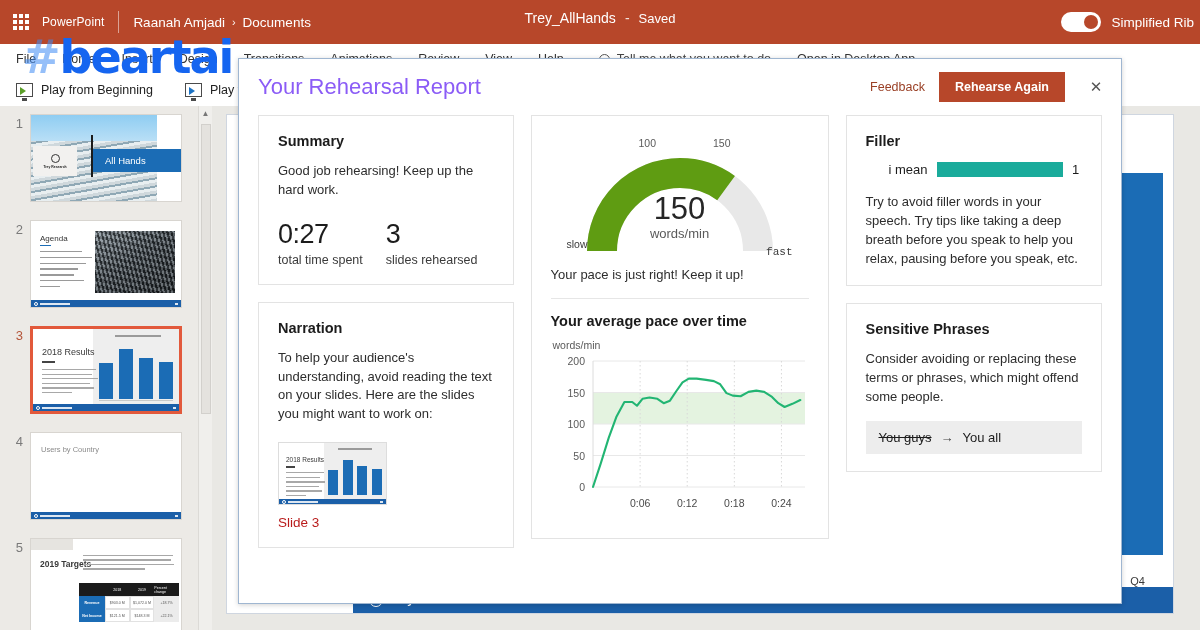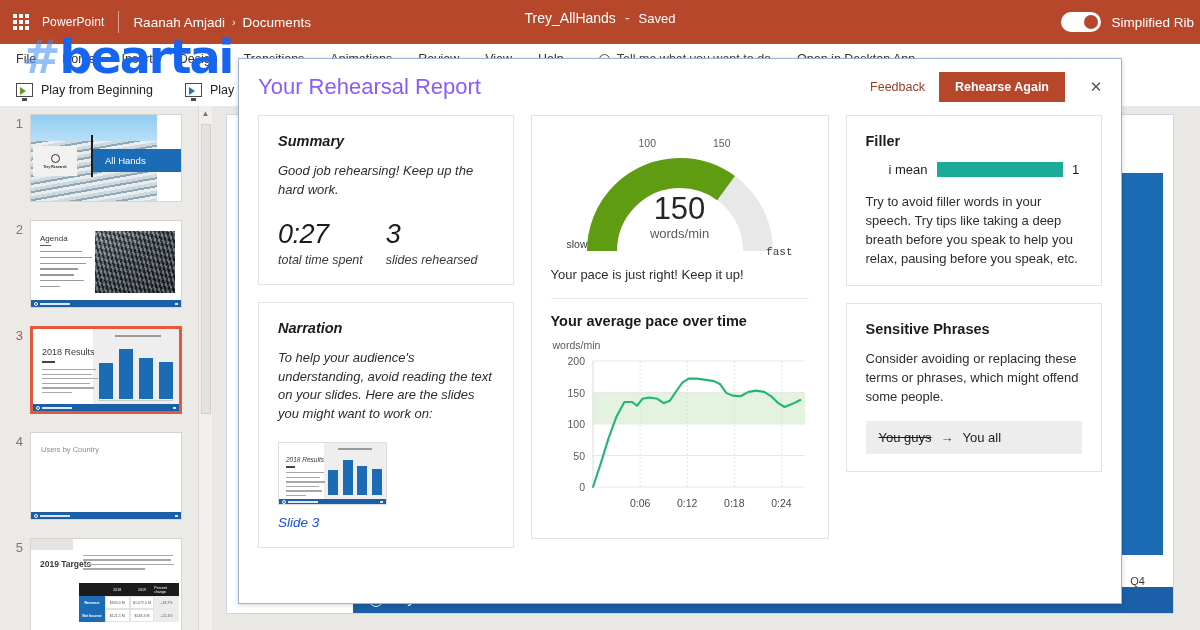--- a/index.html
+++ b/index.html
@@ -258,38 +258,38 @@
   .rehearse-btn {
     background: #b7472a; color: #fff; font-size: 12.5px; font-weight: bold;
     padding: 8px 16px; border: none; font-family: inherit;
   }
   .close-x {
     font-size: 15px; color: #555; width: 22px; height: 22px;
     display: flex; align-items: center; justify-content: center; margin-left: 6px;
   }
   .dlg-body { display: flex; gap: 17px; padding: 0 19px; }
   .col { display: flex; flex-direction: column; gap: 17px; }
-  .col-a { width: 258px; font-style: italic; }
+  .col-a { width: 258px; }
   .col-b { width: 298px; }
   .col-c { width: 259px; }
   .card { background: #fff; border: 1px solid #e3e3e3; padding: 17px 19px; }
   .card-h { font-size: 14.5px; font-weight: bold; color: #1c1c1c; margin-bottom: 13px; }
   .card-p { font-size: 13px; color: #2d2d2d; line-height: 1.45; }
 
   .stats { display: flex; margin-top: 19px; }
   .stat { flex: 1; }
   .stat .big { font-size: 27px; color: #1c1c1c; letter-spacing: -.5px; }
   .stat .lbl { font-size: 12.5px; color: #3a3a3a; margin-top: 3px; }
 
   
   .nar-thumb {
     width: 109px; height: 63px; background: #fff; border: 1px solid #dddddd;
     position: relative; margin-top: 18px; overflow: hidden;
   }
-  .nar-slidelbl { font-size: 13.5px; color: #1d4ed8; margin-top: 10px; }
+  .nar-slidelbl { font-size: 13.5px; color: #b91c1c; margin-top: 10px; }
 
   
   .gauge-wrap { position: relative; height: 124px; margin-top: 4px; }
   .gauge { position: absolute; left: 50%; transform: translateX(-50%); top: 14px; }
   .g-val {
     position: absolute; left: 50%; transform: translateX(-50%);
     top: 56px; text-align: center; width: 160px;
   }
   .g-num { font-size: 31px; color: #262626; line-height: 1; }
   .g-unit { font-size: 13px; color: #5a5a5a; margin-top: 2px; }

